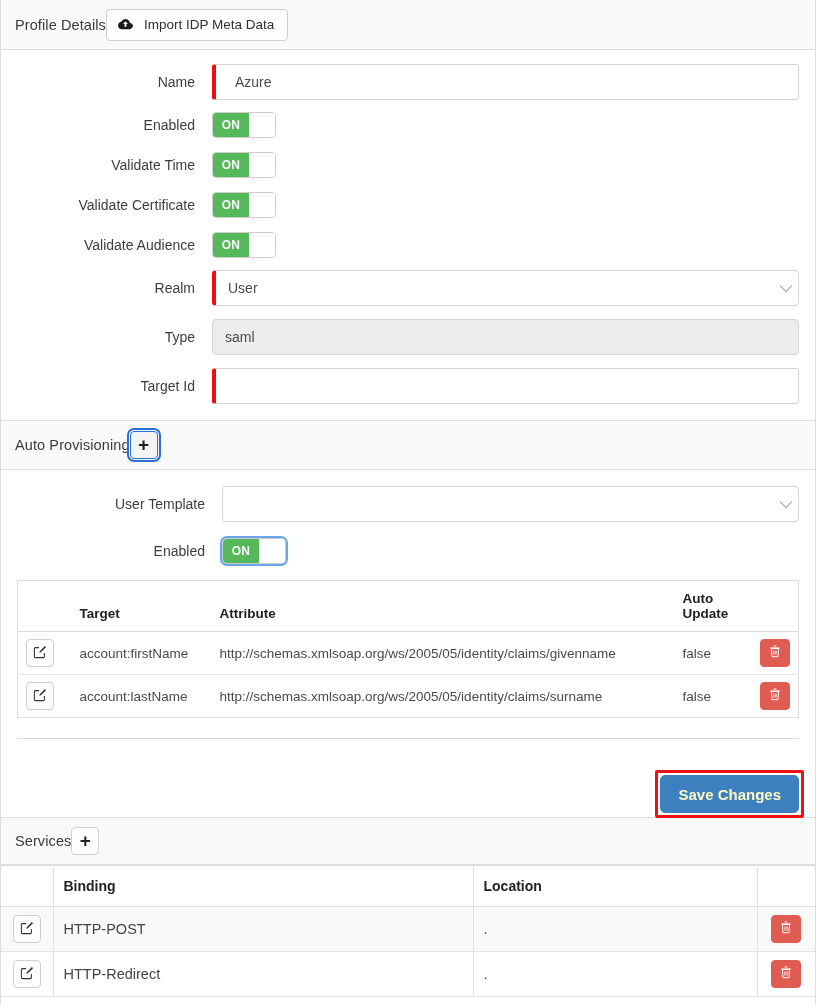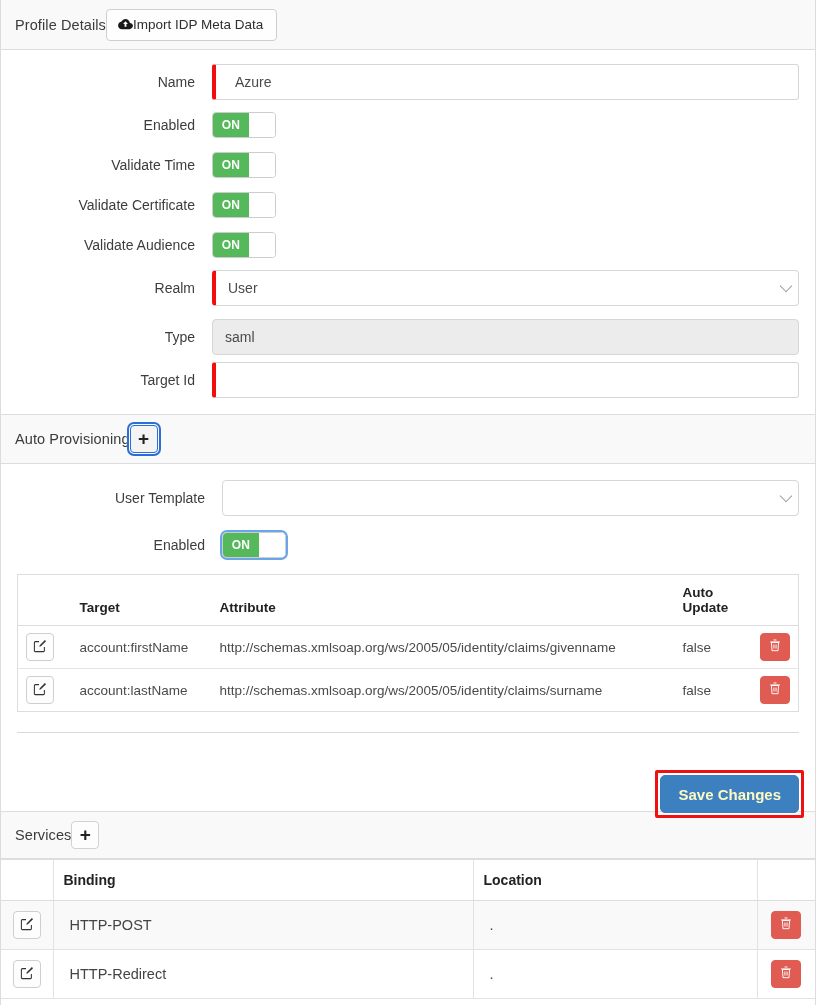--- a/index.html
+++ b/index.html
@@ -50,21 +50,21 @@
     background: #fdfdfd;
     color: #2f2f2f;
     cursor: pointer;
     display: inline-flex;
     align-items: center;
     justify-content: center;
   }
   .btn-import {
     height: 32px;
     padding: 0 13px 0 11px;
-    gap: 0;
+    gap: 11px;
     background: #fefefe;
   }
   .btn-plus {
     width: 28px;
     height: 28px;
     font-size: 19px;
     line-height: 1;
     font-weight: 600;
     background: #f4f4f4;
     border: 1px solid #c9c9c9;
@@ -235,21 +235,21 @@
     text-align: left;
     padding: 12px 10px;
     border-bottom: 1px solid #dddddd;
     border-right: 1px solid #e2e2e2;
     background: #ffffff;
   }
   table.svc th:last-child { border-right: none; }
   table.svc td {
     font-size: 14.5px;
     color: #444;
-    padding: 16px;
+    padding: 10px;
     border-bottom: 1px solid #e2e2e2;
     border-right: 1px solid #e2e2e2;
     vertical-align: middle;
   }
   table.svc td:last-child { border-right: none; }
   table.svc tr.striped td { background: #f9f9f9; }
   .svc-col-edit { width: 52px; }
   .svc-col-binding { width: 420px; margin-left: 16px; }
   .svc-col-del { width: 58px; }
 
@@ -357,21 +357,21 @@
     <div class="form-row" style="margin-bottom:13px;">
       <div class="form-label">Realm</div>
       <div class="form-control-area">
         <div class="sel required">
           <span>User</span>
           <span class="chev"></span>
         </div>
       </div>
     </div>
 
-    <div class="form-row" style="margin-bottom:7px;">
+    <div class="form-row" style="margin-bottom:13px;">
       <div class="form-label">Type</div>
       <div class="form-control-area">
         <input class="inp readonly" type="text" readonly="" value="saml" style="">
       </div>
     </div>
 
     <div class="form-row" style="margin-bottom:6px;">
       <div class="form-label">Target Id</div>
       <div class="form-control-area">
         <input class="inp required" type="text" value="" style="">

